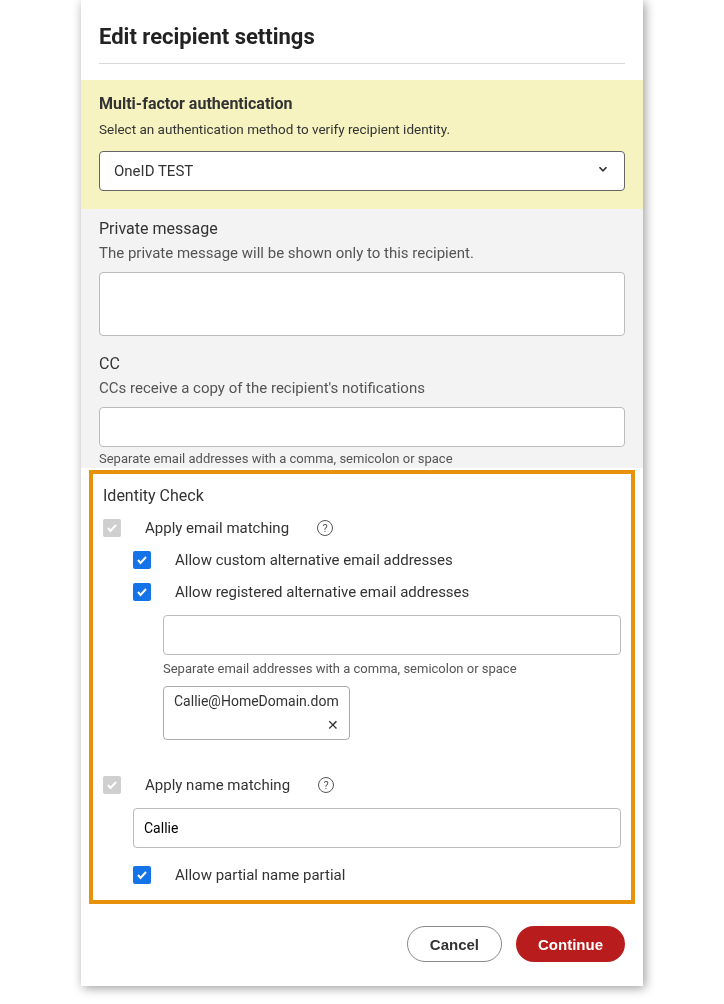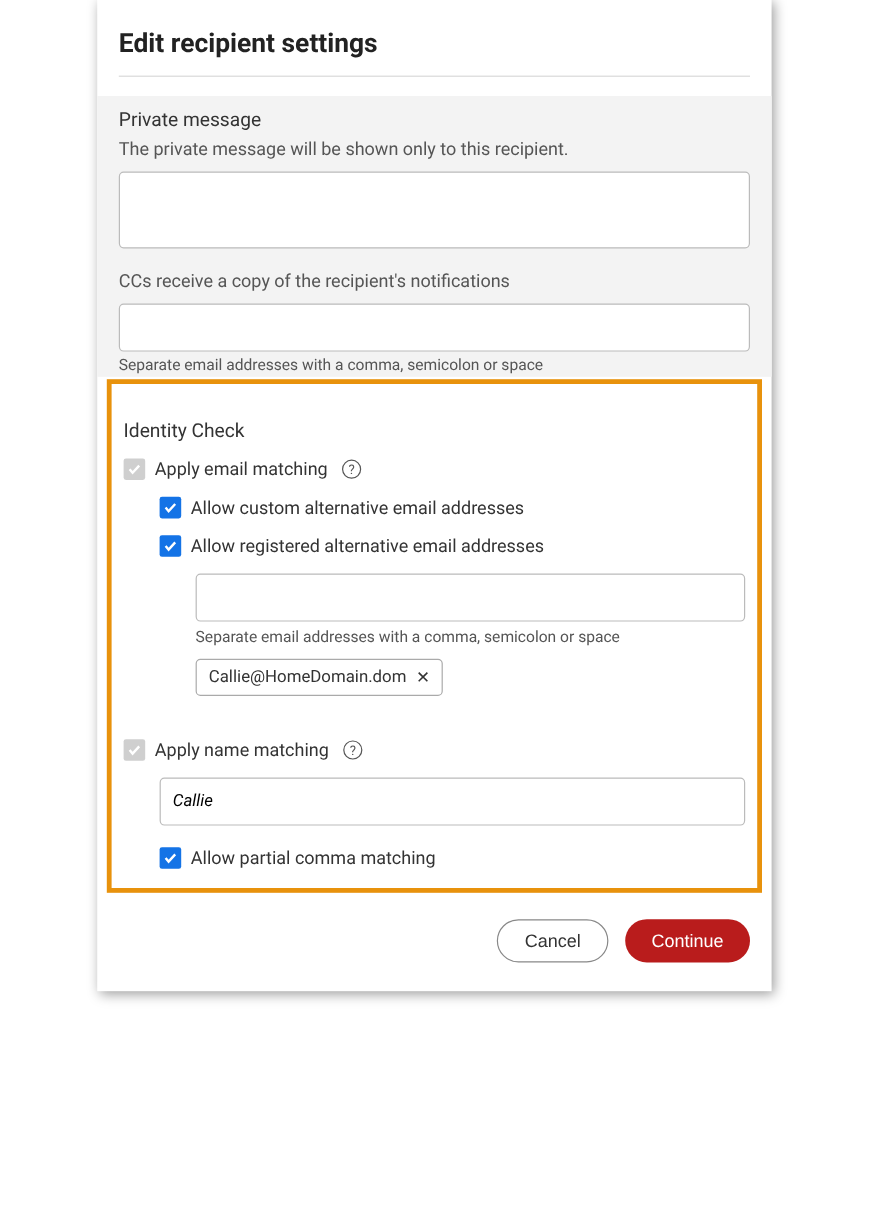--- a/index.html
+++ b/index.html
@@ -93,37 +93,36 @@
     }
     .text-input {
       width: 100%;
       height: 40px;
       border: 1px solid #bbb;
       border-radius: 4px;
       background: #fff;
       padding: 0 10px;
       font-family: inherit;
       font-size: 14px;
-      font-style: italic;
     }
     .helper {
       font-size: 13px;
       color: #555;
       margin-top: 6px;
     }
     .identity-wrap {
       border: 4px solid #e8920c;
       margin: 2px 8px 0 8px;
       background: #fff;
       padding: 10px 10px 16px 10px;
     }
     .row {
       display: flex;
       align-items: center;
-      gap: 8px;
+      gap: 24px;
       margin-top: 14px;
     }
     .row-sub {
       padding-left: 30px;
     }
     .checkbox {
       width: 18px;
       height: 18px;
       border-radius: 2px;
       display: inline-flex;
@@ -156,28 +155,29 @@
       font-size: 11px;
       color: #555;
       margin-left: 4px;
     }
     .indent-block {
       margin-left: 60px;
       margin-top: 14px;
     }
     .chip {
       display: inline-flex;
-      align-items: flex-start;
+      align-items: flex-end;
       gap: 8px;
       border: 1px solid #aaa;
       border-radius: 4px;
       padding: 6px 10px;
       font-size: 14px;
       color: #333;
       margin-top: 10px;
+      flex-direction: column;
     }
     .chip-x {
       cursor: pointer;
       font-size: 14px;
       color: #333;
     }
     .name-input-wrap {
       margin-left: 30px;
       margin-top: 14px;
     }
@@ -185,21 +185,21 @@
       display: flex;
       justify-content: flex-end;
       gap: 14px;
       padding: 22px 18px 4px 18px;
     }
     .btn {
       height: 36px;
       padding: 0 22px;
       border-radius: 18px;
       font-size: 15px;
-      font-weight: 400;
+      font-weight: 700;
       cursor: pointer;
     }
     .btn-secondary {
       background: #fff;
       border: 1.5px solid #888;
       color: #333;
     }
     .btn-primary {
       background: #b91c1c;
       border: none;
@@ -215,35 +215,48 @@
 </head>
 <body>
 
 <div class="dialog">
 
   <div class="dialog-header">
     <h1 class="dialog-title">Edit recipient settings</h1>
   </div>
   <hr class="title-rule">
 
+  <div class="mfa-section">
+    <div class="section-title">Multi-factor authentication</div>
+    <div class="section-sub">Select an authentication method to verify recipient identity.</div>
+    <div class="select-box">
+      <span>OneID TEST</span>
+      <span class="chevron">
+        <svg width="14" height="14" viewBox="0 0 24 24" fill="none" stroke="#333" stroke-width="3">
+            <polyline points="6 9 12 15 18 9"></polyline>
+          </svg>
+      </span>
+    </div>
+  </div>
 
   <div class="gray-section">
     <div class="field-title">Private message</div>
     <div class="field-sub">The private message will be shown only to this recipient.</div>
     <textarea class="textarea-input" style=""></textarea>
 
     <div class="cc-block">
+      <div class="field-title">CC</div>
       <div class="field-sub">CCs receive a copy of the recipient's notifications</div>
       <input type="text" class="text-input" style="">
       <div class="cc-helper-cut">Separate email addresses with a comma, semicolon or space</div>
     </div>
   </div>
 
   <div class="identity-wrap">
-    <div class="field-title" style="margin-top:19px">Identity Check</div>
+    <div class="field-title" style="margin-top:2px">Identity Check</div>
 
     <div class="row">
       <span class="checkbox gray">
         <svg viewBox="0 0 24 24" fill="none" stroke="#fff" stroke-width="4">
             <polyline points="4 12 9 18 20 6"></polyline>
           </svg>
       </span>
       <span class="row-label">Apply email matching</span>
       <span class="help-icon">?</span>
     </div>
@@ -288,21 +301,21 @@
     <div class="name-input-wrap">
       <input type="text" class="text-input" value="Callie" style="">
     </div>
 
     <div class="row row-sub" style="margin-top:18px">
       <span class="checkbox blue">
         <svg viewBox="0 0 24 24" fill="none" stroke="#fff" stroke-width="4">
             <polyline points="4 12 9 18 20 6"></polyline>
           </svg>
       </span>
-      <span class="row-label">Allow partial comma matching</span>
+      <span class="row-label">Allow partial name partial</span>
     </div>
   </div>
 
   <div class="footer">
     <button class="btn btn-secondary">Cancel</button>
     <button class="btn btn-primary">Continue</button>
   </div>
 
 </div>
 

